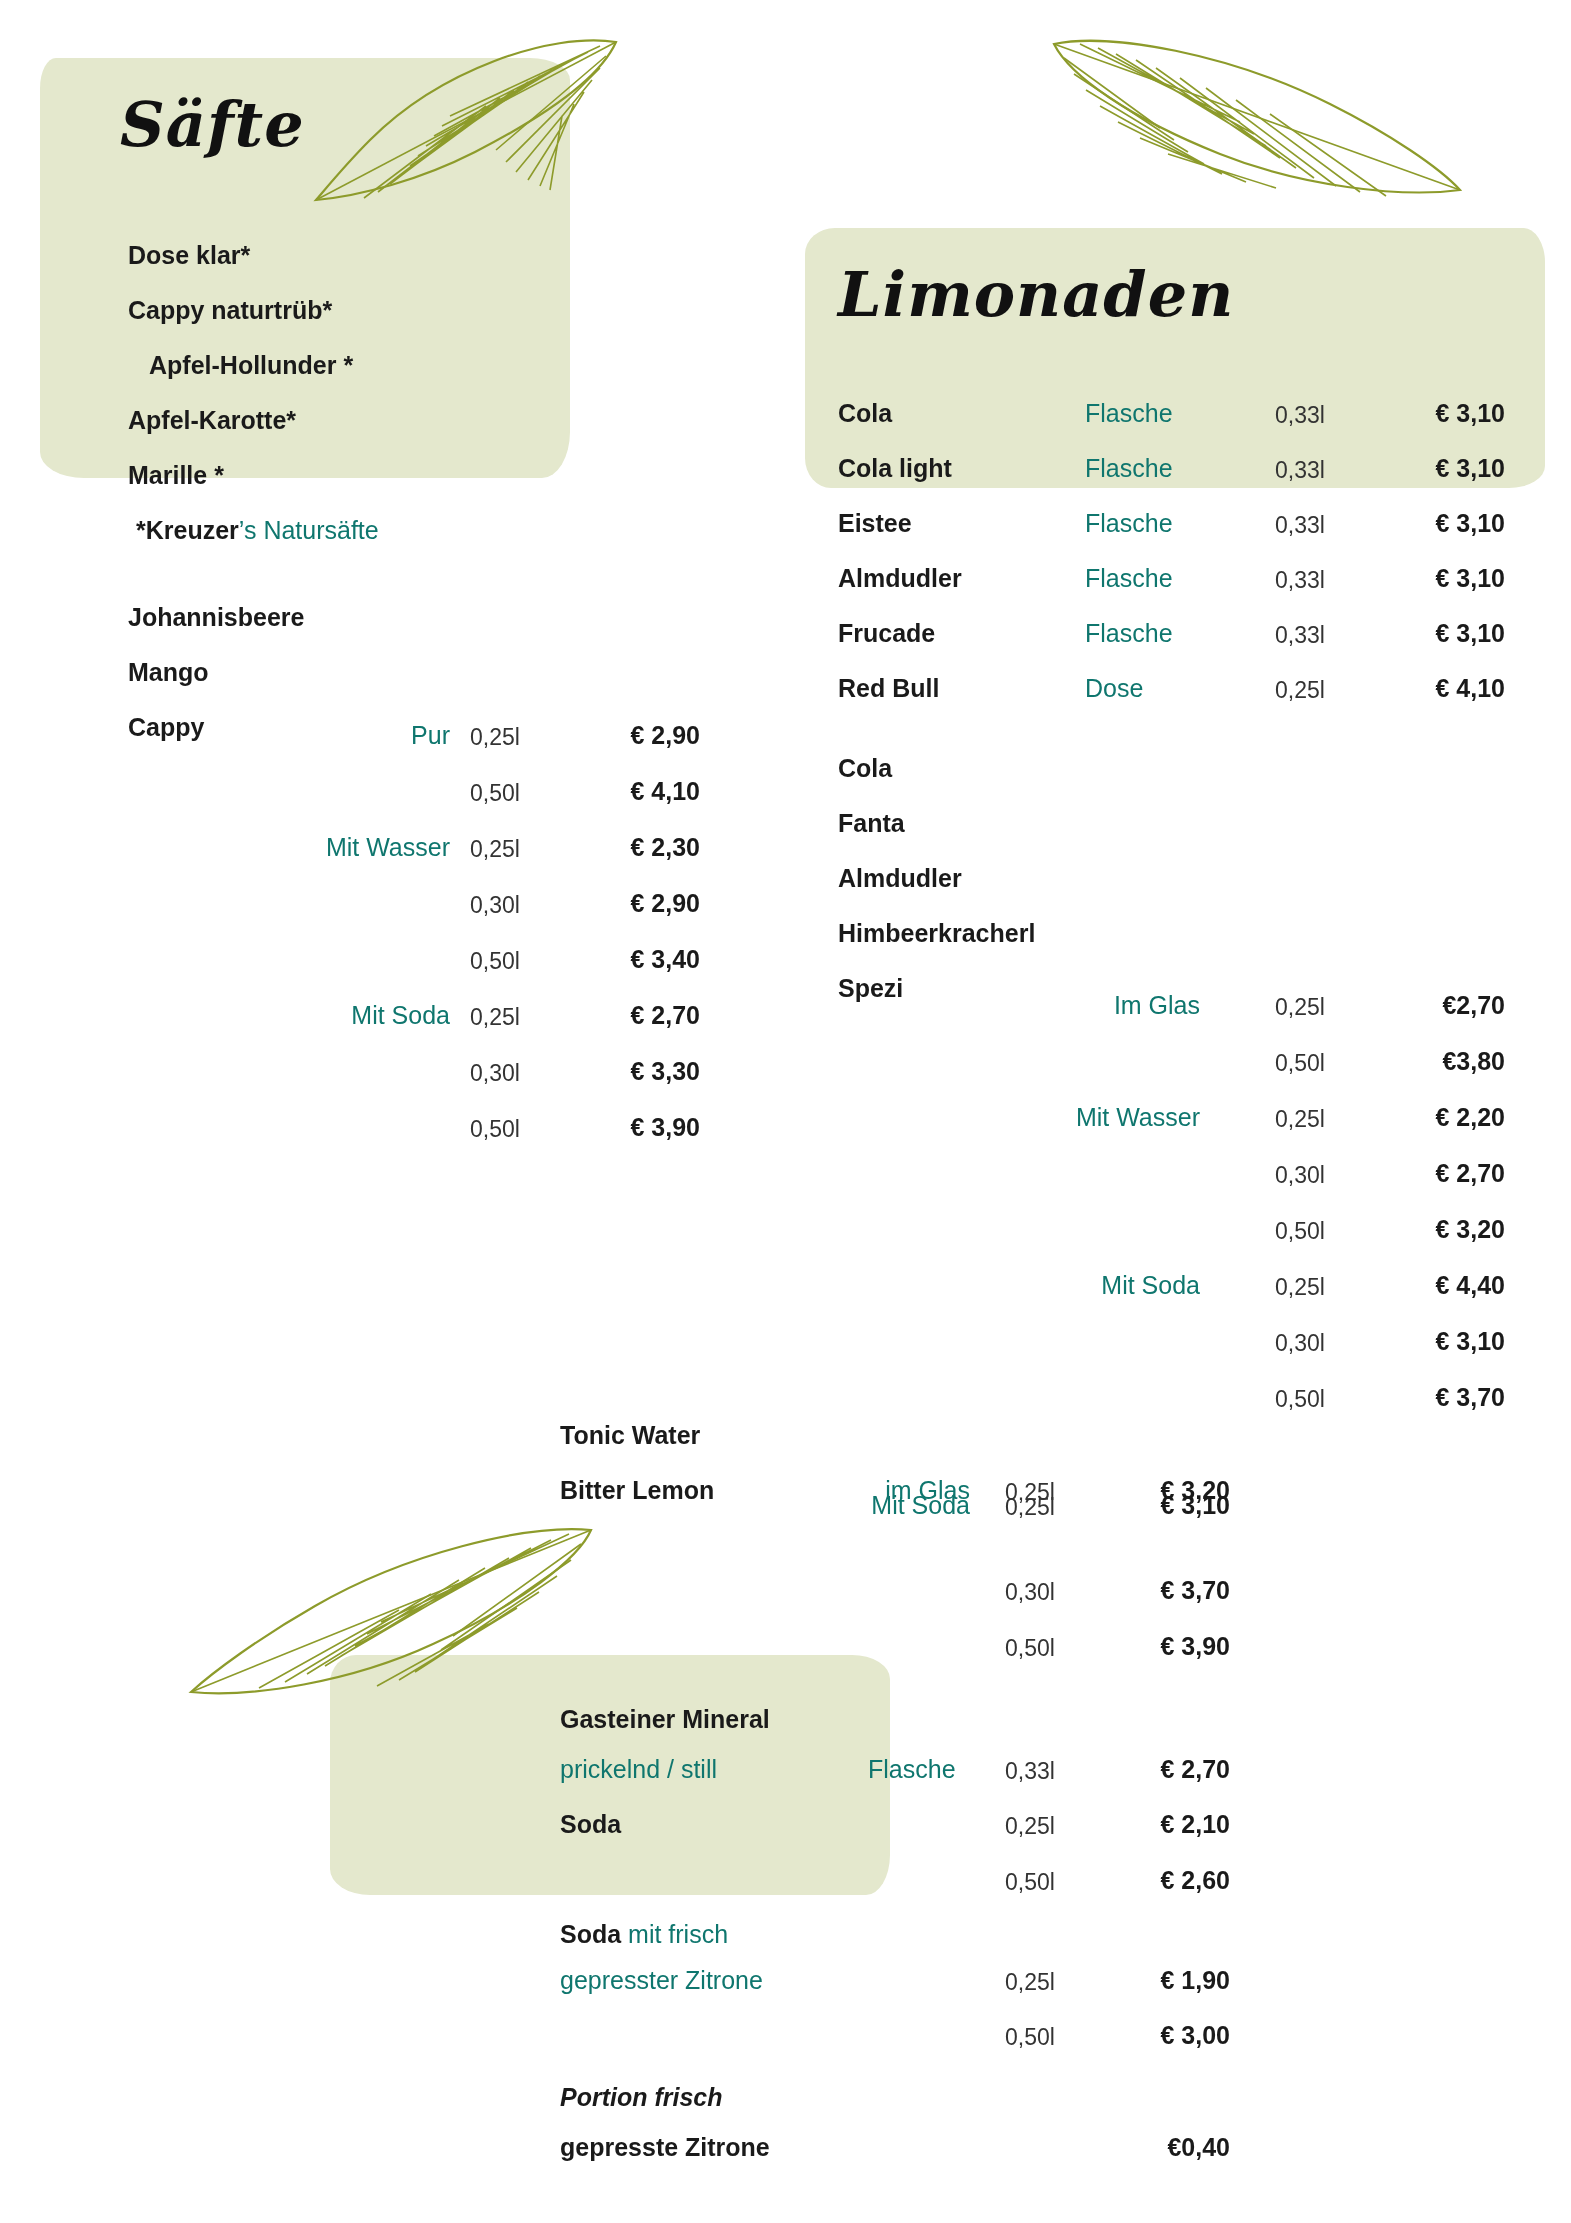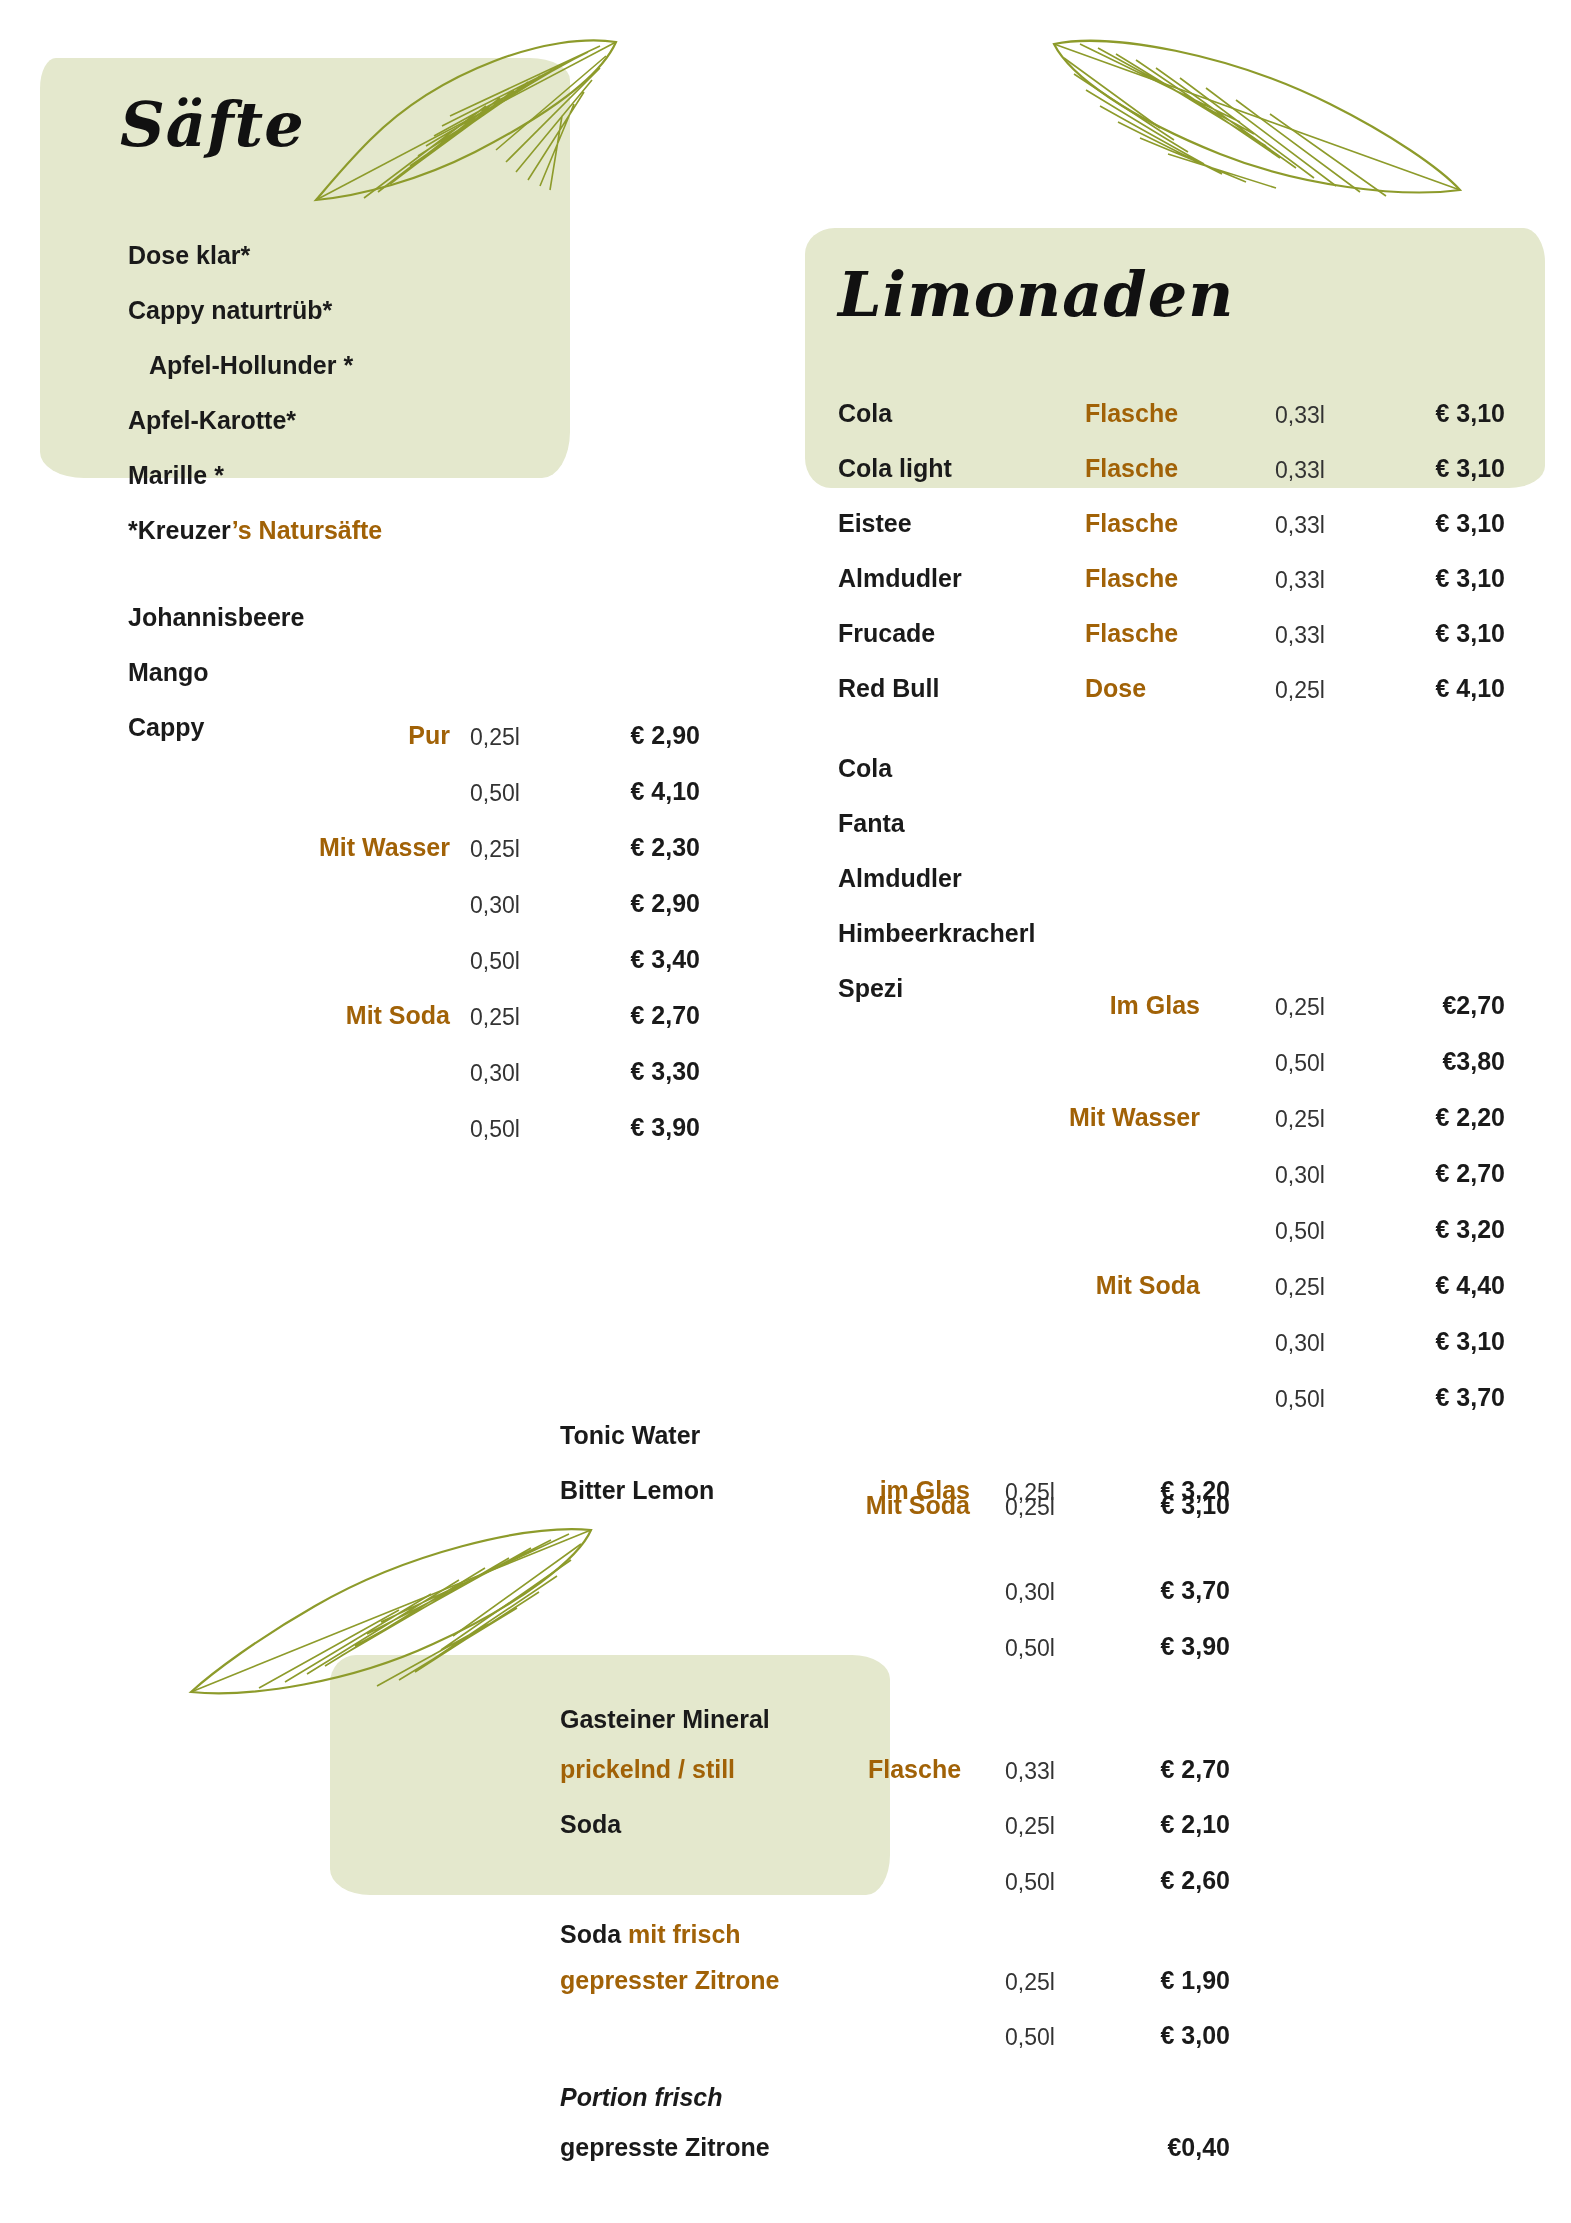--- a/index.html
+++ b/index.html
@@ -70,21 +70,21 @@
   
   .txt {
     position: absolute;
     z-index: 3;
     white-space: nowrap;
     font-size: 25px;
     line-height: 1;
     color: #1a1a1a;
   }
   .b { font-weight: 700; }
-  .reg { font-weight: 700; color: #a16207; }
+  .reg { font-weight: 400; color: #0f766e; }
   .vol {
     font-size: 23px;
     font-weight: 400;
     color: #333;
     text-align: right;
   }
   .price {
     font-weight: 700;
     font-size: 25px;
     text-align: right;
@@ -127,21 +127,21 @@
 </svg>
 
 <div class="script-title" id="title-safte">Säfte</div>
 
 <div class="txt b" style="left:128px; top:243px;">Dose klar*</div>
 <div class="txt b" style="left:128px; top:298px;">Cappy naturtrüb*</div>
 <div class="txt b" style="left:128px; top:353px;margin-left:21px;">Apfel-Hollunder *</div>
 <div class="txt b" style="left:128px; top:408px;">Apfel-Karotte*</div>
 <div class="txt b" style="left:128px; top:463px;">Marille *</div>
 
-<div class="txt" style="left:128px; top:518px;">
+<div class="txt" style="left:136px; top:518px;">
   <span class="b">*Kreuzer</span><span class="reg">’s Natursäfte</span>
 </div>
 
 <div class="txt b" style="left:128px; top:605px;">Johannisbeere</div>
 <div class="txt b" style="left:128px; top:660px;">Mango</div>
 <div class="txt b" style="left:128px; top:715px;">Cappy</div>
 
 <div class="txt reg opt-right" style="left:250px; top:723px; width:200px;">Pur</div>
 <div class="txt vol" style="left:470px; top:726px;">0,25l</div>
 <div class="txt price price-col" style="left:570px; top:723px;">€ 2,90</div>

